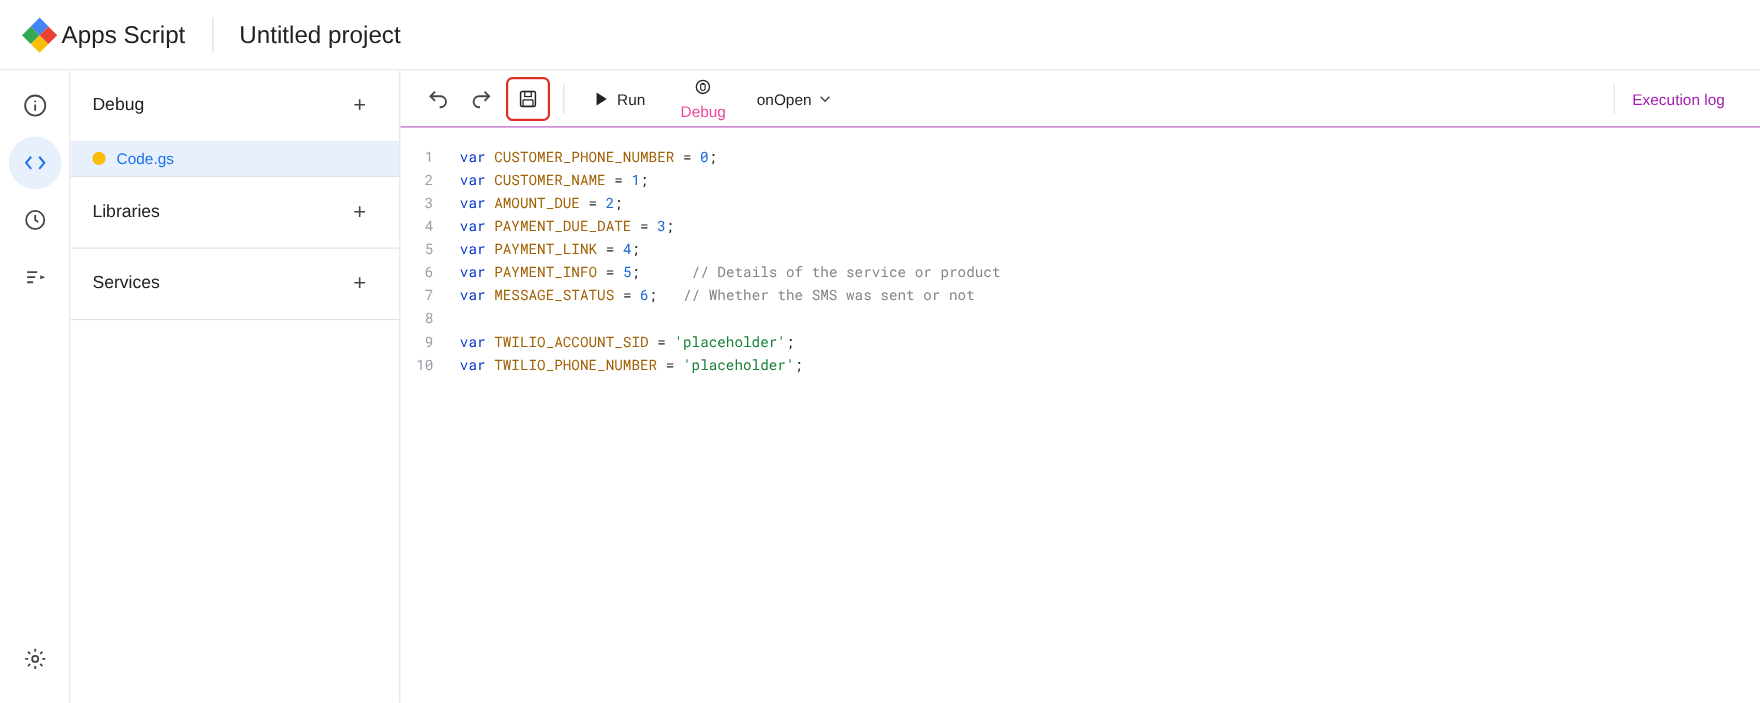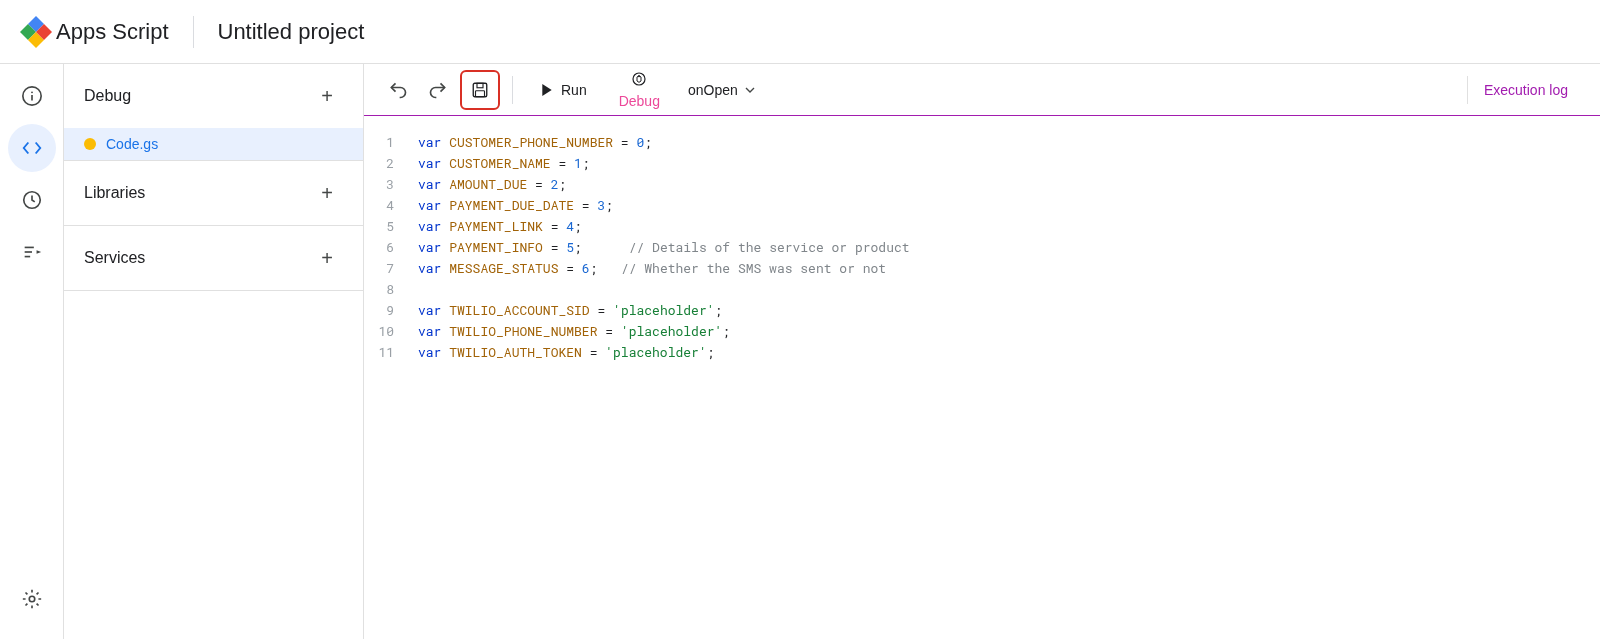--- a/index.html
+++ b/index.html
@@ -432,21 +432,17 @@
       <div class="code-line">
         <span class="line-number">9</span>
         <span class="line-content"><span class="kw">var</span> <span class="var-name">TWILIO_ACCOUNT_SID</span> <span class="op">= </span><span class="str">'placeholder'</span><span class="op">;</span></span>
       </div>
 
       <div class="code-line">
         <span class="line-number">10</span>
         <span class="line-content"><span class="kw">var</span> <span class="var-name">TWILIO_PHONE_NUMBER</span> <span class="op">= </span><span class="str">'placeholder'</span><span class="op">;</span></span>
       </div>
 
-      <div class="code-line">
-        <span class="line-number">11</span>
-        <span class="line-content"><span class="kw">var</span> <span class="var-name">TWILIO_AUTH_TOKEN</span> <span class="op">= </span><span class="str">'placeholder'</span><span class="op">;</span></span>
-      </div>
 
 
     </div>
   </div>
 </div>
 
 </body></html>

